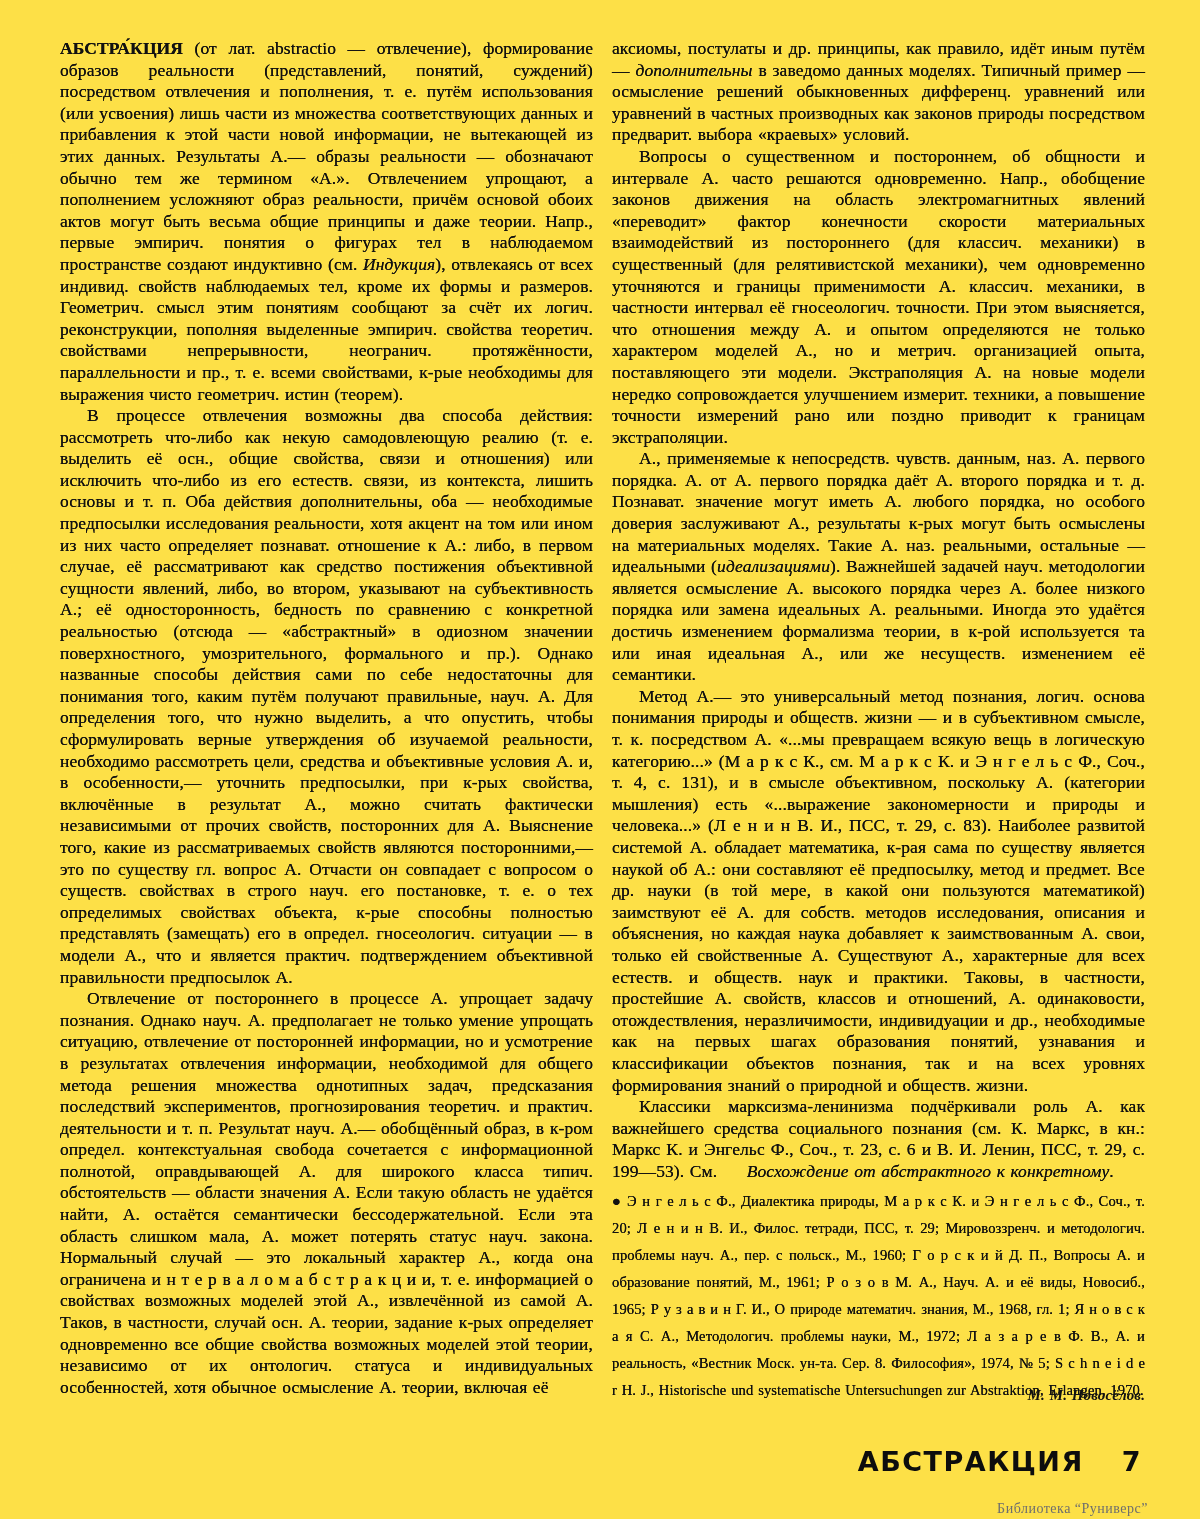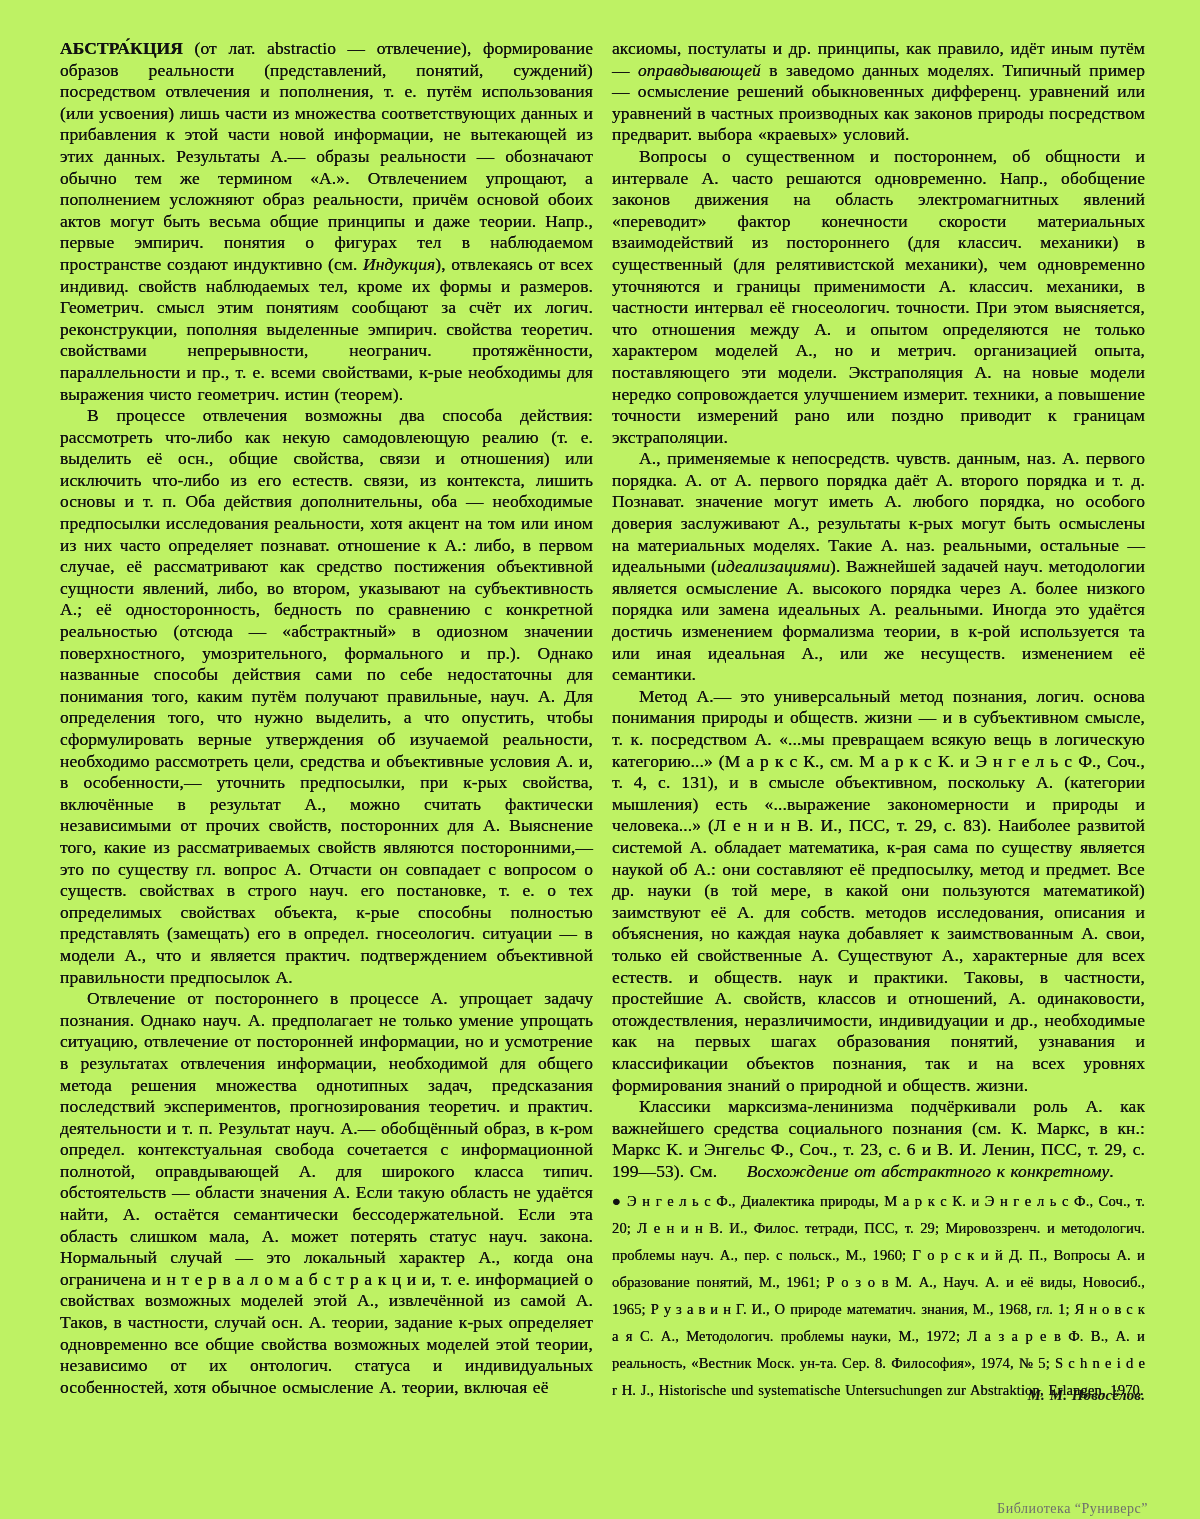--- a/index.html
+++ b/index.html
@@ -4,21 +4,21 @@
 <style>
   html, body {
     margin: 0;
     padding: 0;
     background: #ffffff;
   }
   .page {
     position: relative;
     width: 1200px;
     height: 1519px;
-    background: #bef264;
+    background: #fde047;
     color: #111111;
     font-family: "Liberation Serif", serif;
     overflow: hidden;
   }
   .columns {
     display: flex;
     gap: 19px;
     padding: 38px 56px 0 60px;
   }
   .col {
@@ -85,26 +85,29 @@
 <div class="page">
   <div class="columns">
 
     <div class="col">
       <p class="para"><span class="headword">АБСТРА́КЦИЯ</span><span> (от лат. abstractio — отвлечение), формирование образов реальности (представлений, понятий, суждений) посредством отвлечения и пополнения, т. е. путём использования (или усвоения) лишь части из множества соответствующих данных и прибавления к этой части новой информации, не вытекающей из этих данных. Результаты А.— образы реальности — обозначают обычно тем же термином «А.». Отвлечением упрощают, а пополнением усложняют образ реальности, причём основой обоих актов могут быть весьма общие принципы и даже теории. Напр., первые эмпирич. понятия о фигурах тел в наблюдаемом пространстве создают индуктивно (см. </span><span style="font-style: italic;">Индукция</span><span>), отвлекаясь от всех индивид. свойств наблюдаемых тел, кроме их формы и размеров. Геометрич. смысл этим понятиям сообщают за счёт их логич. реконструкции, пополняя выделенные эмпирич. свойства теоретич. свойствами непрерывности, неогранич. протяжённости, параллельности и пр., т. е. всеми свойствами, к-рые необходимы для выражения чисто геометрич. истин (теорем).</span></p>
       <p class="indent">В процессе отвлечения возможны два способа действия: рассмотреть что-либо как некую самодовлеющую реалию (т. е. выделить её осн., общие свойства, связи и отношения) или исключить что-либо из его естеств. связи, из контекста, лишить основы и т. п. Оба действия дополнительны, оба — необходимые предпосылки исследования реальности, хотя акцент на том или ином из них часто определяет познават. отношение к А.: либо, в первом случае, её рассматривают как средство постижения объективной сущности явлений, либо, во втором, указывают на субъективность А.; её односторонность, бедность по сравнению с конкретной реальностью (отсюда — «абстрактный» в одиозном значении поверхностного, умозрительного, формального и пр.). Однако названные способы действия сами по себе недостаточны для понимания того, каким путём получают правильные, науч. А. Для определения того, что нужно выделить, а что опустить, чтобы сформулировать верные утверждения об изучаемой реальности, необходимо рассмотреть цели, средства и объективные условия А. и, в особенности,— уточнить предпосылки, при к-рых свойства, включённые в результат А., можно считать фактически независимыми от прочих свойств, посторонних для А. Выяснение того, какие из рассматриваемых свойств являются посторонними,— это по существу гл. вопрос А. Отчасти он совпадает с вопросом о существ. свойствах в строго науч. его постановке, т. е. о тех определимых свойствах объекта, к-рые способны полностью представлять (замещать) его в определ. гносеологич. ситуации — в модели А., что и является практич. подтверждением объективной правильности предпосылок А.</p>
       <p class="indent">Отвлечение от постороннего в процессе А. упрощает задачу познания. Однако науч. А. предполагает не только умение упрощать ситуацию, отвлечение от посторонней информации, но и усмотрение в результатах отвлечения информации, необходимой для общего метода решения множества однотипных задач, предсказания последствий экспериментов, прогнозирования теоретич. и практич. деятельности и т. п. Результат науч. А.— обобщённый образ, в к-ром определ. контекстуальная свобода сочетается с информационной полнотой, оправдывающей А. для широкого класса типич. обстоятельств — области значения А. Если такую область не удаётся найти, А. остаётся семантически бессодержательной. Если эта область слишком мала, А. может потерять статус науч. закона. Нормальный случай — это локальный характер А., когда она ограничена и н т е р в а л о м  а б с т р а к ц и и, т. е. информацией о свойствах возможных моделей этой А., извлечённой из самой А. Таков, в частности, случай осн. А. теории, задание к-рых определяет одновременно все общие свойства возможных моделей этой теории, независимо от их онтологич. статуса и индивидуальных особенностей, хотя обычное осмысление А. теории, включая её</p>
     </div>
 
     <div class="col">
-      <p class="para"><span>аксиомы, постулаты и др. принципы, как правило, идёт иным путём — </span><span style="font-style: italic;">оправдывающей</span><span> в заведомо данных моделях. Типичный пример — осмысление решений обыкновенных дифференц. уравнений или уравнений в частных производных как законов природы посредством предварит. выбора «краевых» условий.</span></p>
+      <p class="para"><span>аксиомы, постулаты и др. принципы, как правило, идёт иным путём — </span><span style="font-style: italic;">дополнительны</span><span> в заведомо данных моделях. Типичный пример — осмысление решений обыкновенных дифференц. уравнений или уравнений в частных производных как законов природы посредством предварит. выбора «краевых» условий.</span></p>
       <p class="indent">Вопросы о существенном и постороннем, об общности и интервале А. часто решаются одновременно. Напр., обобщение законов движения на область электромагнитных явлений «переводит» фактор конечности скорости материальных взаимодействий из постороннего (для классич. механики) в существенный (для релятивистской механики), чем одновременно уточняются и границы применимости А. классич. механики, в частности интервал её гносеологич. точности. При этом выясняется, что отношения между А. и опытом определяются не только характером моделей А., но и метрич. организацией опыта, поставляющего эти модели. Экстраполяция А. на новые модели нередко сопровождается улучшением измерит. техники, а повышение точности измерений рано или поздно приводит к границам экстраполяции.</p>
       <p class="indent"><span>А., применяемые к непосредств. чувств. данным, наз. А. первого порядка. А. от А. первого порядка даёт А. второго порядка и т. д. Познават. значение могут иметь А. любого порядка, но особого доверия заслуживают А., результаты к-рых могут быть осмыслены на материальных моделях. Такие А. наз. реальными, остальные — идеальными (</span><span style="font-style: italic;">идеализациями</span><span>). Важнейшей задачей науч. методологии является осмысление А. высокого порядка через А. более низкого порядка или замена идеальных А. реальными. Иногда это удаётся достичь изменением формализма теории, в к-рой используется та или иная идеальная А., или же несуществ. изменением её семантики.</span></p>
       <p class="indent">Метод А.— это универсальный метод познания, логич. основа понимания природы и обществ. жизни — и в субъективном смысле, т. к. посредством А. «...мы превращаем всякую вещь в логическую категорию...» (М а р к с К., см. М а р к с К. и Э н г е л ь с Ф., Соч., т. 4, с. 131), и в смысле объективном, поскольку А. (категории мышления) есть «...выражение закономерности и природы и человека...» (Л е н и н В. И., ПСС, т. 29, с. 83). Наиболее развитой системой А. обладает математика, к-рая сама по существу является наукой об А.: они составляют её предпосылку, метод и предмет. Все др. науки (в той мере, в какой они пользуются математикой) заимствуют её А. для собств. методов исследования, описания и объяснения, но каждая наука добавляет к заимствованным А. свои, только ей свойственные А. Существуют А., характерные для всех естеств. и обществ. наук и практики. Таковы, в частности, простейшие А. свойств, классов и отношений, А. одинаковости, отождествления, неразличимости, индивидуации и др., необходимые как на первых шагах образования понятий, узнавания и классификации объектов познания, так и на всех уровнях формирования знаний о природной и обществ. жизни.</p>
       <p class="indent"><span>Классики марксизма-ленинизма подчёркивали роль А. как важнейшего средства социального познания (см. К. Маркс, в кн.: Маркс К. и Энгельс Ф., Соч., т. 23, с. 6 и В. И. Ленин, ПСС, т. 29, с. 199—53). См. </span><span style="font-style: italic; margin-left: 24px;">Восхождение от абстрактного к конкретному</span><span>.</span></p>
       <p class="biblio"><span>● </span><span>Э н г е л ь с Ф., Диалектика природы, М а р к с К. и Э н г е л ь с Ф., Соч., т. 20; Л е н и н В. И., Филос. тетради, ПСС, т. 29; Мировоззренч. и методологич. проблемы науч. А., пер. с польск., М., 1960; Г о р с к и й Д. П., Вопросы А. и образование понятий, М., 1961; Р о з о в М. А., Науч. А. и её виды, Новосиб., 1965; Р у з а в и н Г. И., О природе математич. знания, М., 1968, гл. 1; Я н о в с к а я С. А., Методологич. проблемы науки, М., 1972; Л а з а р е в Ф. В., А. и реальность, «Вестник Моск. ун-та. Сер. 8. Философия», 1974, № 5; S c h n e i d e r H. J., Historische und systematische Untersuchungen zur Abstraktion, Erlangen, 1970.</span></p>
       <p class="signature">М. М. Новосёлов.</p>
     </div>
 
   </div>
 
+  <div class="footer-line">
+    <span class="footer-title">АБСТРАКЦИЯ</span><span class="footer-page">7</span>
+  </div>
 
   <div class="watermark">Библиотека “Руниверс”</div>
 </div>
 
 </body></html>

